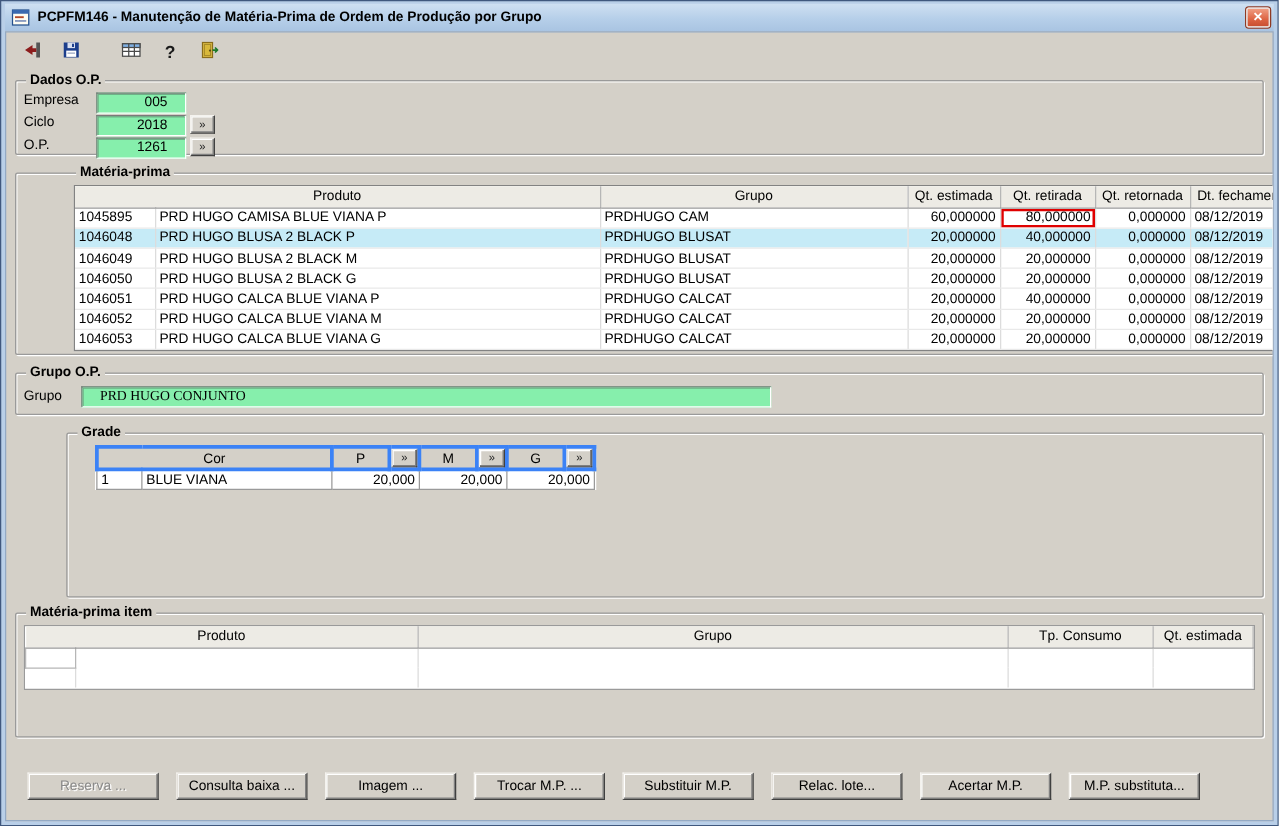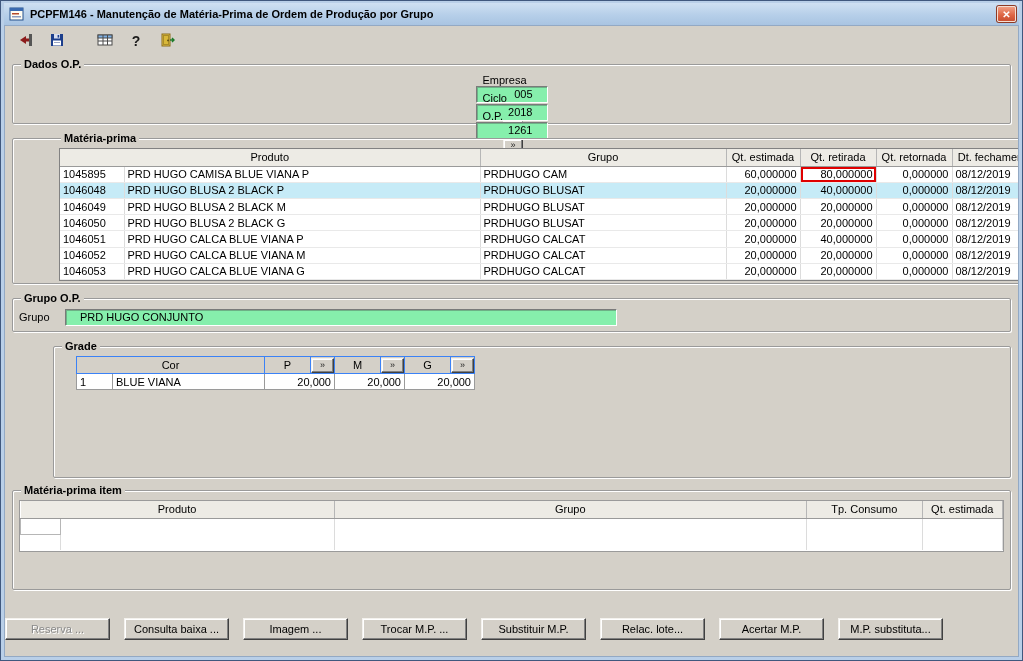--- a/index.html
+++ b/index.html
@@ -43,21 +43,21 @@
   .help-glyph{ font-weight:bold; font-size:14px; color:#1a1a1a; }
   
   fieldset{
     border:1px solid #9a9a9a; border-radius:2px;
     box-shadow:inset 1px 1px 0 #fff, 1px 1px 0 #fff;
     margin:0 7px; padding:4px 6px 4px 6px; position:relative;
   }
   legend{ font-weight:bold; padding:0 3px; margin-left:2px; background:var(--face,#d4d0c8); }
   
   .fs-dados{ height:66px; flex:0 0 66px; margin-top:2px; }
-  .field-row{ display:flex; align-items:center; height:18px;flex-direction:column; }
+  .field-row{ display:flex; align-items:flex-start; height:18px; }
   .field-label{ width:58px; }
   .sunken{
     border:1px solid #7a7a7a; border-bottom-color:#fff; border-right-color:#fff;
     box-shadow:inset 1px 1px 0 rgba(64,64,64,.35);
     background:#86efac; height:17px; line-height:15px; padding:0 14px;
   }
   .op-input{ width:72px; text-align:right; }
   .mini-btn{
     width:20px; height:15px; margin-left:3px;
     background:var(--face,#d4d0c8);
@@ -95,43 +95,43 @@
   .scroll-thumb{
     position:absolute; top:0; left:0; right:0; height:38px;
     background:var(--face,#d4d0c8);
     border:1px solid; border-color:#fff #404040 #404040 #fff;
   }
   
   .fs-grupo{ height:40px; flex:0 0 40px; margin-top:8px; }
   .grupo-row{ display:flex; align-items:center; height:18px; }
   .grupo-label{ width:40px; }
   .grupo-code{ width:366px; }
-  .grupo-desc{ width:552px; margin-left:6px; }
+  .grupo-desc{ width:552px; margin-left:6px;font-family:Liberation Serif, serif; }
   
   .fs-grade{ height:138px; flex:0 0 138px; margin-top:8px;margin-left:48px; }
   table.grade-grid{ border-collapse:collapse; table-layout:fixed; margin-left:16px; background:#fff; }
   .grade-grid th{
     font-weight:normal; background:var(--face,#d4d0c8); height:17px;
-    border:1px solid #3b82f6; padding:0 2px; text-align:center;
+    border:3px solid #3b82f6; padding:0 2px; text-align:center;
   }
   .grade-grid td{ height:16px; border:1px solid #9a9a9a; padding:0 3px; background:#fff; white-space:nowrap; overflow:hidden; }
   .grade-grid .btn-cell{ padding:0; }
   .grade-grid .mini-btn{ width:100%; height:15px; margin:0; display:block; }
   
   .fs-item{ height:106px; flex:0 0 106px; margin-top:6px; }
   .item-box{ border:1px solid #9a9a9a; background:#fff; height:52px; }
   table.item-grid{ border-collapse:collapse; table-layout:fixed; width:100%; }
   .item-grid th{
     font-weight:normal; background:#edebe5; height:17px;
     border-right:1px solid #b6b6b6; border-bottom:1px solid #9a9a9a; padding:0 2px;
   }
   .item-grid td{ height:16px; border-right:1px solid #dcdcdc; }
   .item-grid .indicator{ border:1px solid #b6b6b6; border-top:none; }
   
-  .footer{ margin-top:28px; display:flex; gap:14px; padding-left:0; }
+  .footer{ margin-top:28px; display:flex; gap:14px; padding-left:17px; }
   .push-btn{
     width:105px; height:22px; background:var(--face,#d4d0c8);
     border:1px solid; border-color:#f4f2ee #404040 #404040 #f4f2ee;
     box-shadow:inset -1px -1px 0 #808080, inset 1px 1px 0 #fff;
     font-family:"Liberation Sans",sans-serif; font-size:11px; color:#000;
   }
   .push-btn.disabled{ color:#8a8a8a; text-shadow:1px 1px 0 #fff; }
 </style>
 </head>
 <body>

